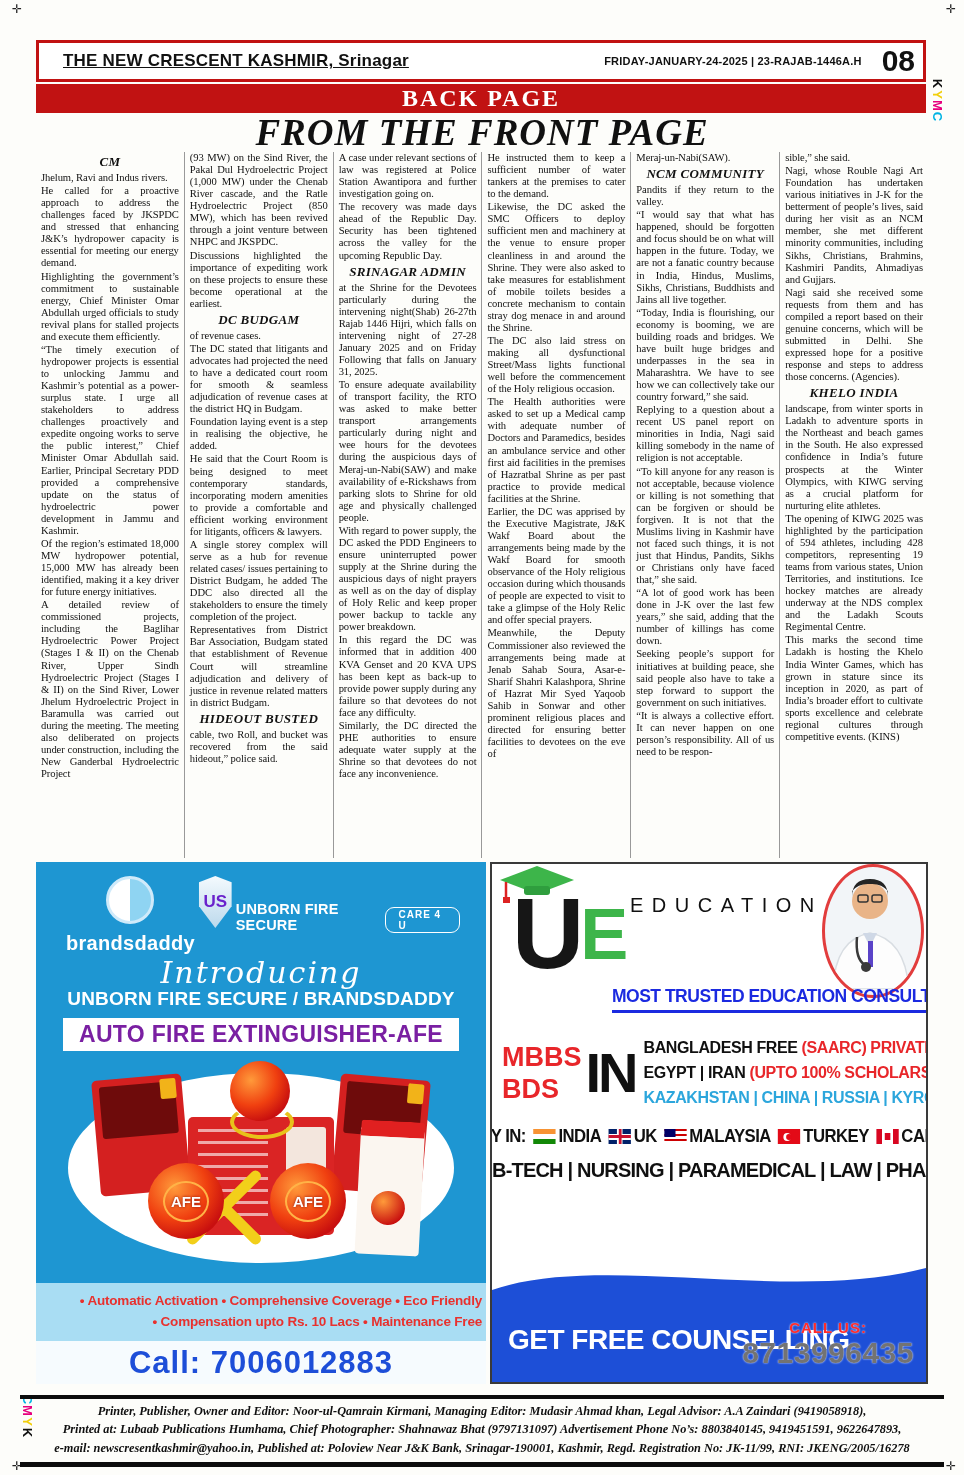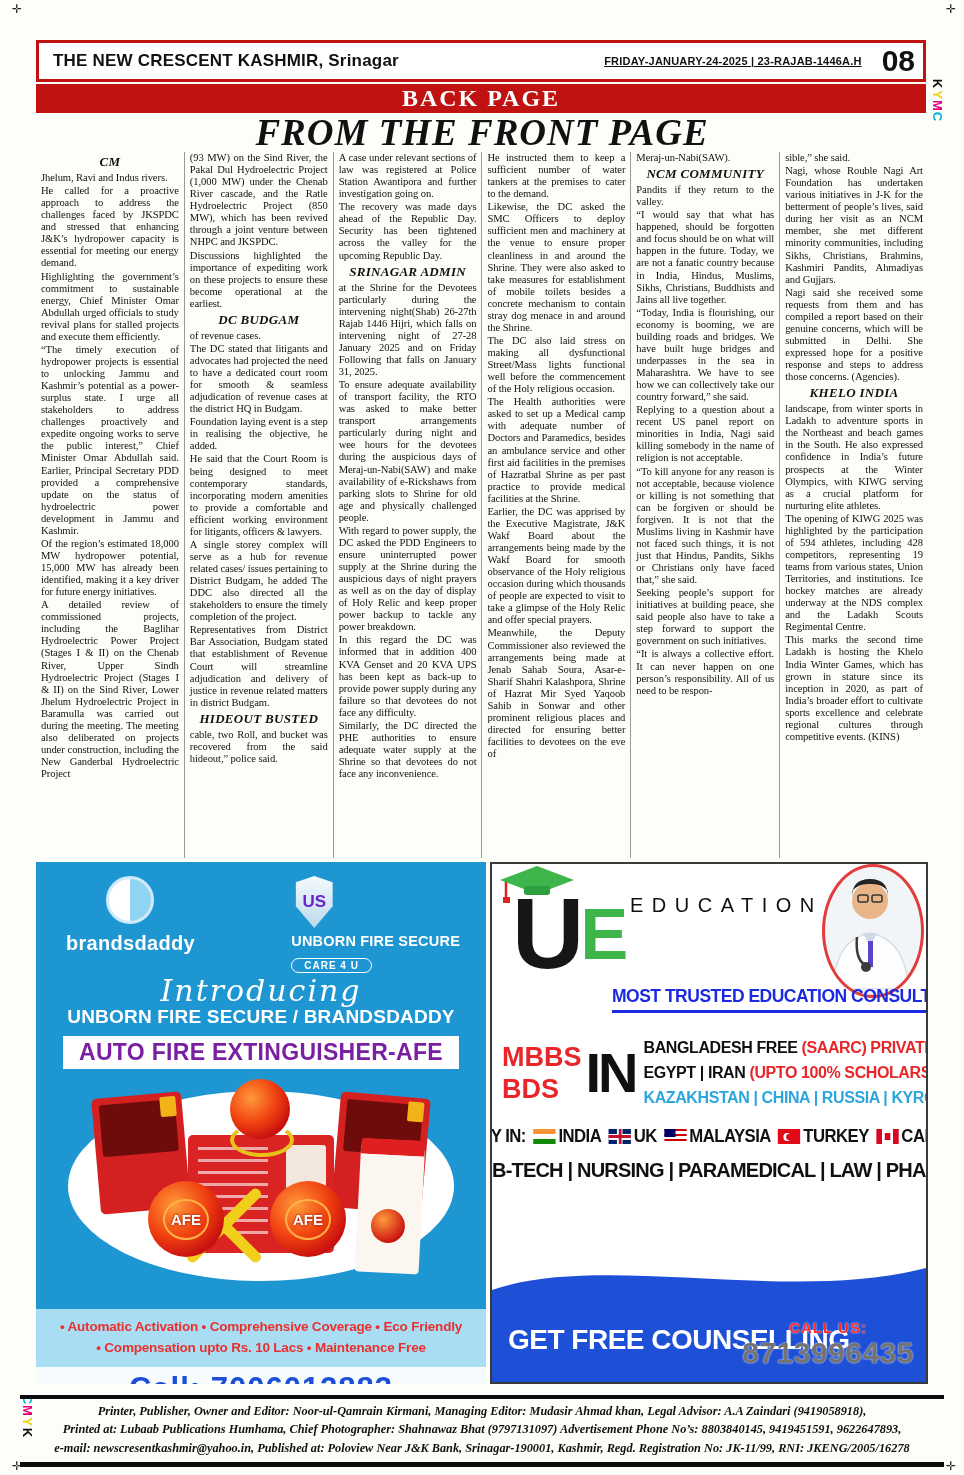--- a/index.html
+++ b/index.html
@@ -8,22 +8,22 @@
   
   .plus{position:absolute;font:12px "DejaVu Sans",sans-serif;color:#222;}
   .cmyk{position:absolute;display:flex;flex-direction:column;align-items:center;
         font:bold 13px "Liberation Sans",sans-serif;line-height:11px;}
   .cmyk span{transform:rotate(90deg);}
   .cmyk .c{color:#00b3e3}.cmyk .m{color:#e6007e}.cmyk .y{color:#f2cf0c}.cmyk .k{color:#111}
 
   
   .masthead{position:absolute;left:36px;top:40px;width:884px;height:36px;border:3px solid #c11212;
             background:#fff;display:flex;align-items:center;}
-  .paper-name{margin-left:14px;font:bold 17px "Liberation Sans",sans-serif;letter-spacing:.2px;}
-  .issue-date{margin-left:auto;font:bold 11px "Liberation Sans",sans-serif;letter-spacing:.2px;text-decoration:underline;}
+  .paper-name{margin-left:24px;font:bold 17px "Liberation Sans",sans-serif;letter-spacing:.2px;text-decoration:underline;}
+  .issue-date{margin-left:auto;font:bold 11px "Liberation Sans",sans-serif;letter-spacing:.2px;}
   .page-num{font:900 30px "Liberation Sans",sans-serif;margin:0 8px 0 20px;line-height:1;}
 
   .banner{position:absolute;left:36px;top:84px;width:890px;height:29px;background:#c11212;color:#fff;
           text-align:center;font:bold 24px "Liberation Serif",serif;letter-spacing:2px;line-height:29px;}
   .headline{position:absolute;left:0;top:111px;width:100%;margin:0;text-align:center;
             font:bold italic 37px "Liberation Serif",serif;letter-spacing:1px;}
 
   
   .columns{position:absolute;left:36px;top:152px;width:892px;height:706px;display:flex;}
   .col{flex:1 1 0;padding:0 5px;overflow:hidden;border-right:1px solid #999;}
@@ -35,21 +35,21 @@
   .ads{position:absolute;left:36px;top:862px;width:892px;height:522px;display:flex;gap:4px;}
 
   
   .ad-fire{width:450px;background:#1e96d2;color:#fff;display:flex;flex-direction:column;position:relative;
            font-family:"Liberation Sans",sans-serif;overflow:hidden;}
   .fire-top{display:flex;justify-content:space-between;align-items:flex-start;padding:14px 26px 0 30px;height:104px;}
   .bd-logo{display:flex;flex-direction:column;align-items:center;}
   .bd-circle{width:42px;height:42px;border-radius:50%;background:linear-gradient(90deg,#ffffff 0 50%,#8fd4f2 50% 100%);
              border:3px solid #cfeafa;margin-bottom:8px;}
   .bd-name{font:bold 20px "Liberation Sans",sans-serif;letter-spacing:.3px;}
-  .ufs-logo{display:flex;flex-direction:column;align-items:flex-start;}
+  .ufs-logo{display:flex;flex-direction:row;align-items:flex-end;}
   .ufs-shield{width:46px;height:52px;background:linear-gradient(#f4fafe,#bcd9ec);
               clip-path:polygon(50% 0,90% 12%,90% 58%,50% 100%,10% 58%,10% 12%);
               display:flex;align-items:center;justify-content:center;margin-bottom:5px;}
   .ufs-shield b{font:900 17px "Liberation Sans",sans-serif;color:#6a22cc;}
   .ufs-name{font:800 14.5px "Liberation Sans",sans-serif;letter-spacing:.2px;}
   .ufs-pill{margin-top:9px;font:bold 10px "Liberation Sans",sans-serif;border:1.5px solid #fff;border-radius:9px;
             padding:1px 12px;letter-spacing:1px;}
   .fire-intro{text-align:center;font:italic 30px "DejaVu Serif",serif;margin-top:0;letter-spacing:2px;}
   .fire-title{text-align:center;font:800 19px "Liberation Sans",sans-serif;letter-spacing:.2px;margin-top:-2px;}
   .fire-afe{align-self:center;background:#fff;color:#7a1fa2;font:800 23px "Liberation Sans",sans-serif;
@@ -77,22 +77,22 @@
   .prod-ball .afe{font:900 15px "Liberation Sans",sans-serif;color:#fff;text-shadow:0 0 3px #8a0d0d;
                   border:2px solid #ffb347;border-radius:50%;padding:10px 6px;}
   .prod-cross{position:absolute;left:128px;top:88px;width:120px;height:120px;}
   .prod-cross i{position:absolute;left:10px;top:55px;width:100px;height:11px;background:#f2cf1a;border-radius:6px;}
   .prod-cross i:first-child{transform:rotate(45deg);}
   .prod-cross i:last-child{transform:rotate(-45deg);}
   .prod-card{position:absolute;left:322px;top:62px;width:64px;height:118px;background:#fbf6f0;border-radius:4px;
              border-top:16px solid #e02020;transform:rotate(3deg);}
   .prod-card::after{content:"";position:absolute;left:14px;top:54px;width:34px;height:34px;border-radius:50%;
              background:radial-gradient(circle at 35% 32%,#ff9a3a,#c80f0f 75%);}
-  .fire-features{background:#a9ddf3;color:#e8312e;font:700 13.5px "Liberation Sans",sans-serif;text-align:center;
-                 padding:8px 4px;line-height:1.55;letter-spacing:-.2px;margin-top:20px;}
+  .fire-features{background:#a9ddf3;color:#e8312e;font:700 13.5px "Liberation Sans",sans-serif;text-align:right;
+                 padding:8px 4px;line-height:1.55;letter-spacing:-.2px;margin-top:12px;}
   .fire-call{background:#f6fbfe;text-align:center;padding:4px 0 6px;margin-bottom:9px;}
   .fire-call span{font:800 31px "Liberation Sans",sans-serif;color:#1d4ed8;letter-spacing:1px;}
 
   
   .ad-edu{width:438px;background:#fff;border:2px solid #3a3a3a;position:relative;
           font-family:"Liberation Sans",sans-serif;color:#101010;box-sizing:border-box;overflow:hidden;}
   .edu-top{position:relative;height:158px;}
   .ue-logo{position:absolute;left:8px;top:6px;width:120px;height:152px;}
   .ue-cap{position:absolute;left:-2px;top:-6px;z-index:2;}
   .ue-letters{position:absolute;left:12px;top:18px;display:flex;align-items:flex-start;}
@@ -215,20 +215,21 @@
         <p class="para">Meanwhile, the Deputy Commissioner also reviewed the arrangements being made at Jenab Sahab Soura, Asar-e-Sharif Shahri Kalashpora, Shrine of Hazrat Mir Syed Yaqoob Sahib in Sonwar and other prominent religious places and directed for ensuring better facilities to devotees on the eve of</p>
       </div>
       <div class="col">
         <p class="para">Meraj-un-Nabi(SAW).</p>
         <h3 class="heading">NCM COMMUNITY</h3>
         <p class="para">Pandits if they return to the valley.</p>
         <p class="para">“I would say that what has happened, should be forgotten and focus should be on what will happen in the future. Today, we are not a fanatic country because in India, Hindus, Muslims, Sikhs, Christians, Buddhists and Jains all live together.</p>
         <p class="para">“Today, India is flourishing, our economy is booming, we are building roads and bridges. We have built huge bridges and underpasses in the sea in Maharashtra. We have to see how we can collectively take our country forward,” she said.</p>
         <p class="para">Replying to a question about a recent US panel report on minorities in India, Nagi said killing somebody in the name of religion is not acceptable.</p>
         <p class="para">“To kill anyone for any reason is not acceptable, because violence or killing is not something that can be forgiven or should be forgiven. It is not that the Muslims living in Kashmir have not faced such things, it is not just that Hindus, Pandits, Sikhs or Christians only have faced that,” she said.</p>
+        <p class="para">“A lot of good work has been done in J-K over the last few years,” she said, adding that the number of killings has come down.</p>
         <p class="para">Seeking people’s support for initiatives at building peace, she said people also have to take a step forward to support the government on such initiatives.</p>
         <p class="para">“It is always a collective effort. It can never happen on one person’s responsibility. All of us need to be respon-</p>
       </div>
       <div class="col">
         <p class="para">sible,” she said.</p>
         <p class="para">Nagi, whose Rouble Nagi Art Foundation has undertaken various initiatives in J-K for the betterment of people’s lives, said during her visit as an NCM member, she met different minority communities, including Sikhs, Christians, Brahmins, Kashmiri Pandits, Ahmadiyas and Gujjars.</p>
         <p class="para">Nagi said she received some requests from them and has compiled a report based on their genuine concerns, which will be submitted in Delhi. She expressed hope for a positive response and steps to address those concerns. (Agencies).</p>
         <h3 class="heading">KHELO INDIA</h3>
         <p class="para">landscape, from winter sports in Ladakh to adventure sports in the Northeast and beach games in the South. He also expressed confidence in India’s future prospects at the Winter Olympics, with KIWG serving as a crucial platform for nurturing elite athletes.</p>
         <p class="para">The opening of KIWG 2025 was highlighted by the participation of 594 athletes, including 428 competitors, representing 19 teams from various states, Union Territories, and institutions. Ice hockey matches are already underway at the NDS complex and the Ladakh Scouts Regimental Centre.</p>

